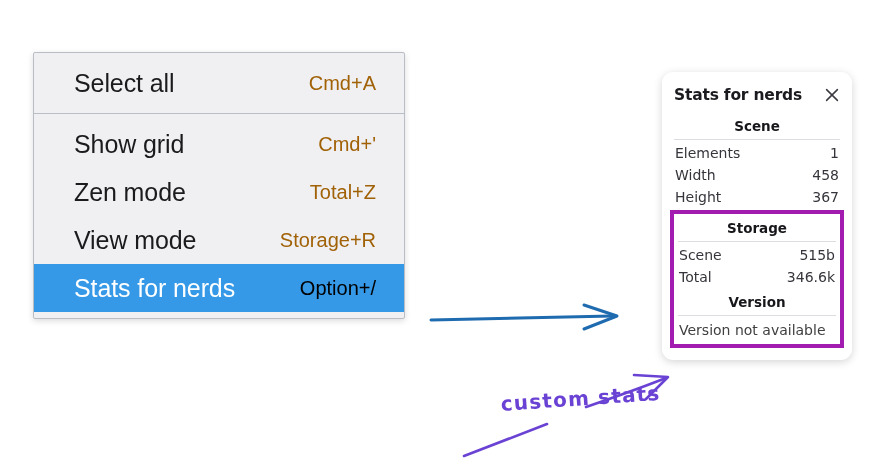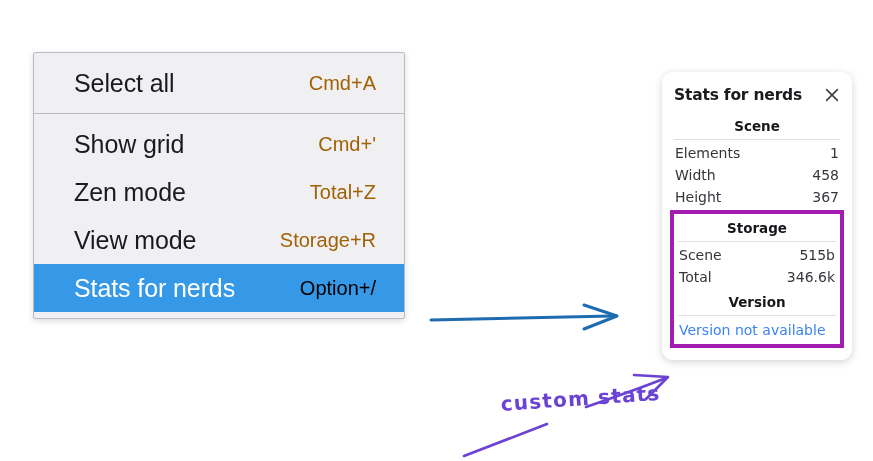--- a/index.html
+++ b/index.html
@@ -109,21 +109,21 @@
     display: flex;
     justify-content: space-between;
     align-items: baseline;
     font-size: 14px;
     color: #35353b;
     padding: 3px 1px 3px 1px;
   }
   .stat-row .val { color: #35353b; }
   .stat-line {
     font-size: 14px;
-    color: #3b82f6;
+    color: #404040;
     padding: 4px 1px 2px 1px;
     white-space: nowrap;
   }
   #highlight-box {
     border: 4px solid #a21caf;
     margin: 2px -4px 0 -4px;
     padding: 0 4px 4px 4px;
   }
 
   

